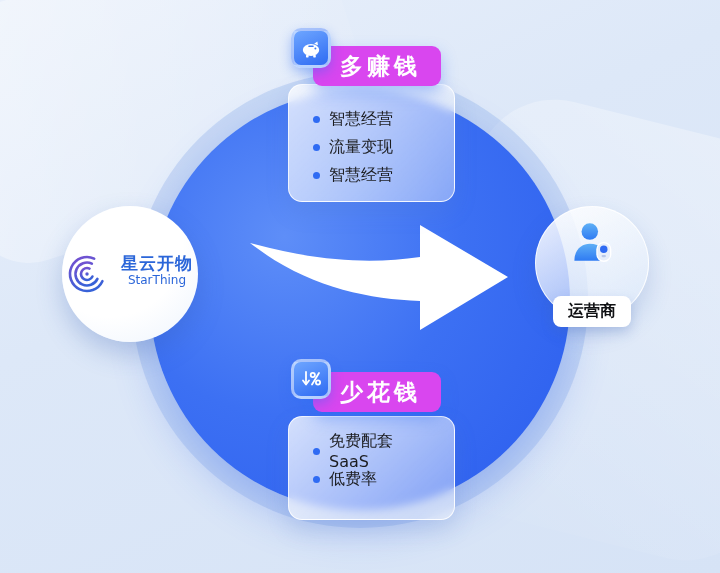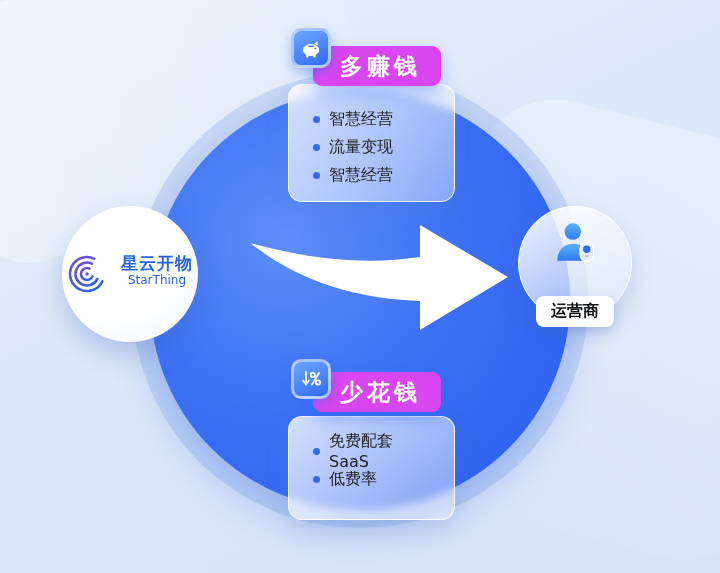--- a/index.html
+++ b/index.html
@@ -30,21 +30,21 @@
   .left-node{position:absolute;left:62px;top:206px;width:136px;height:136px;border-radius:50%;
     background:radial-gradient(circle at 35% 28%,#ffffff 55%,#ecf3fd 100%);
     box-shadow:0 12px 26px rgba(56,96,180,.28);
     display:flex;align-items:center;justify-content:center;}
   .logo{display:flex;align-items:flex-start;gap:14px;}
   .logo-text{display:flex;flex-direction:column;line-height:1.15;}
   .logo-cn{font-size:17px;font-weight:bold;color:#2b66d9;letter-spacing:1px;white-space:nowrap;}
   .logo-en{font-size:12px;color:#2b66d9;text-align:center;}
 
   
-  .right-node{position:absolute;left:518px;top:206px;width:112px;height:112px;border-radius:50%;
+  .right-node{position:absolute;left:535px;top:206px;width:112px;height:112px;border-radius:50%;
     background:linear-gradient(150deg,rgba(255,255,255,.92),rgba(214,229,250,.55));
     border:1px solid rgba(255,255,255,.9);
     box-shadow:0 12px 24px rgba(56,96,180,.20);font-family:Liberation Serif, serif;}
   .person-wrap{display:flex;justify-content:center;margin-top:13px;}
   .right-label{position:absolute;left:50%;transform:translateX(-50%);bottom:-8px;
     background:#ffffff;border-radius:8px;padding:5px 15px;white-space:nowrap;
     font-size:16px;font-weight:bold;color:#101114;
     box-shadow:0 5px 12px rgba(70,110,190,.25);}
 
   

